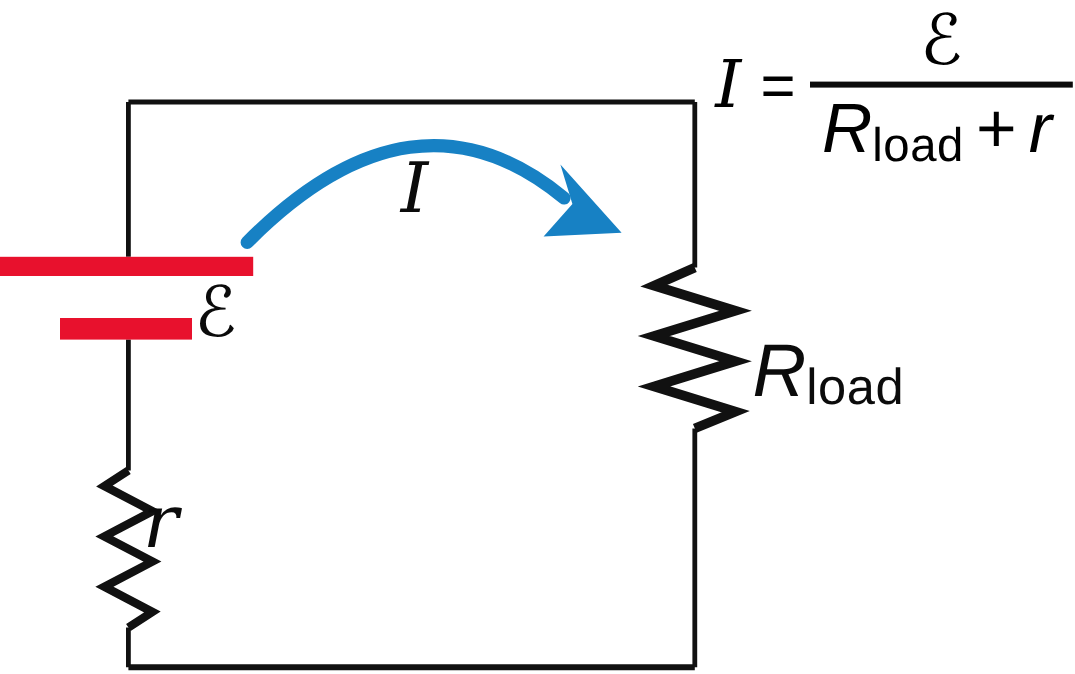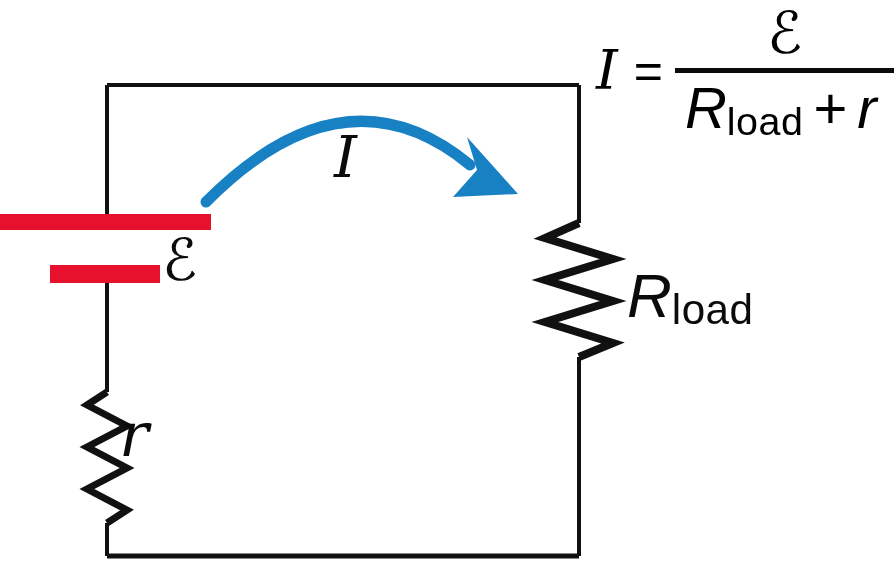--- a/index.html
+++ b/index.html
@@ -33,21 +33,21 @@
     font-family: "DejaVu Serif", "DejaVu Sans", serif;
     font-style: italic;
   }
   .sans-var {
     font-family: "Liberation Sans", "DejaVu Sans", sans-serif;
     font-style: italic;
   }
   .label-emf      { left: 162px; top: 231px; font-size: 58px; }
   .label-current  { left: 334px; top: 128px; font-size: 58px; }
   .label-r        { left: 119px; top: 404px; font-size: 62px; }
-  .label-load     { left: 627px; top: 265px; font-size: 62px; }
+  .label-load     { left: 627px; top: 279px; font-size: 62px; }
   .subscript {
     font-style: normal;
     font-size: 0.68em;
     position: relative;
     top: 0.17em;
     letter-spacing: 0.5px;
   }
   
   .equation {
     position: absolute;

